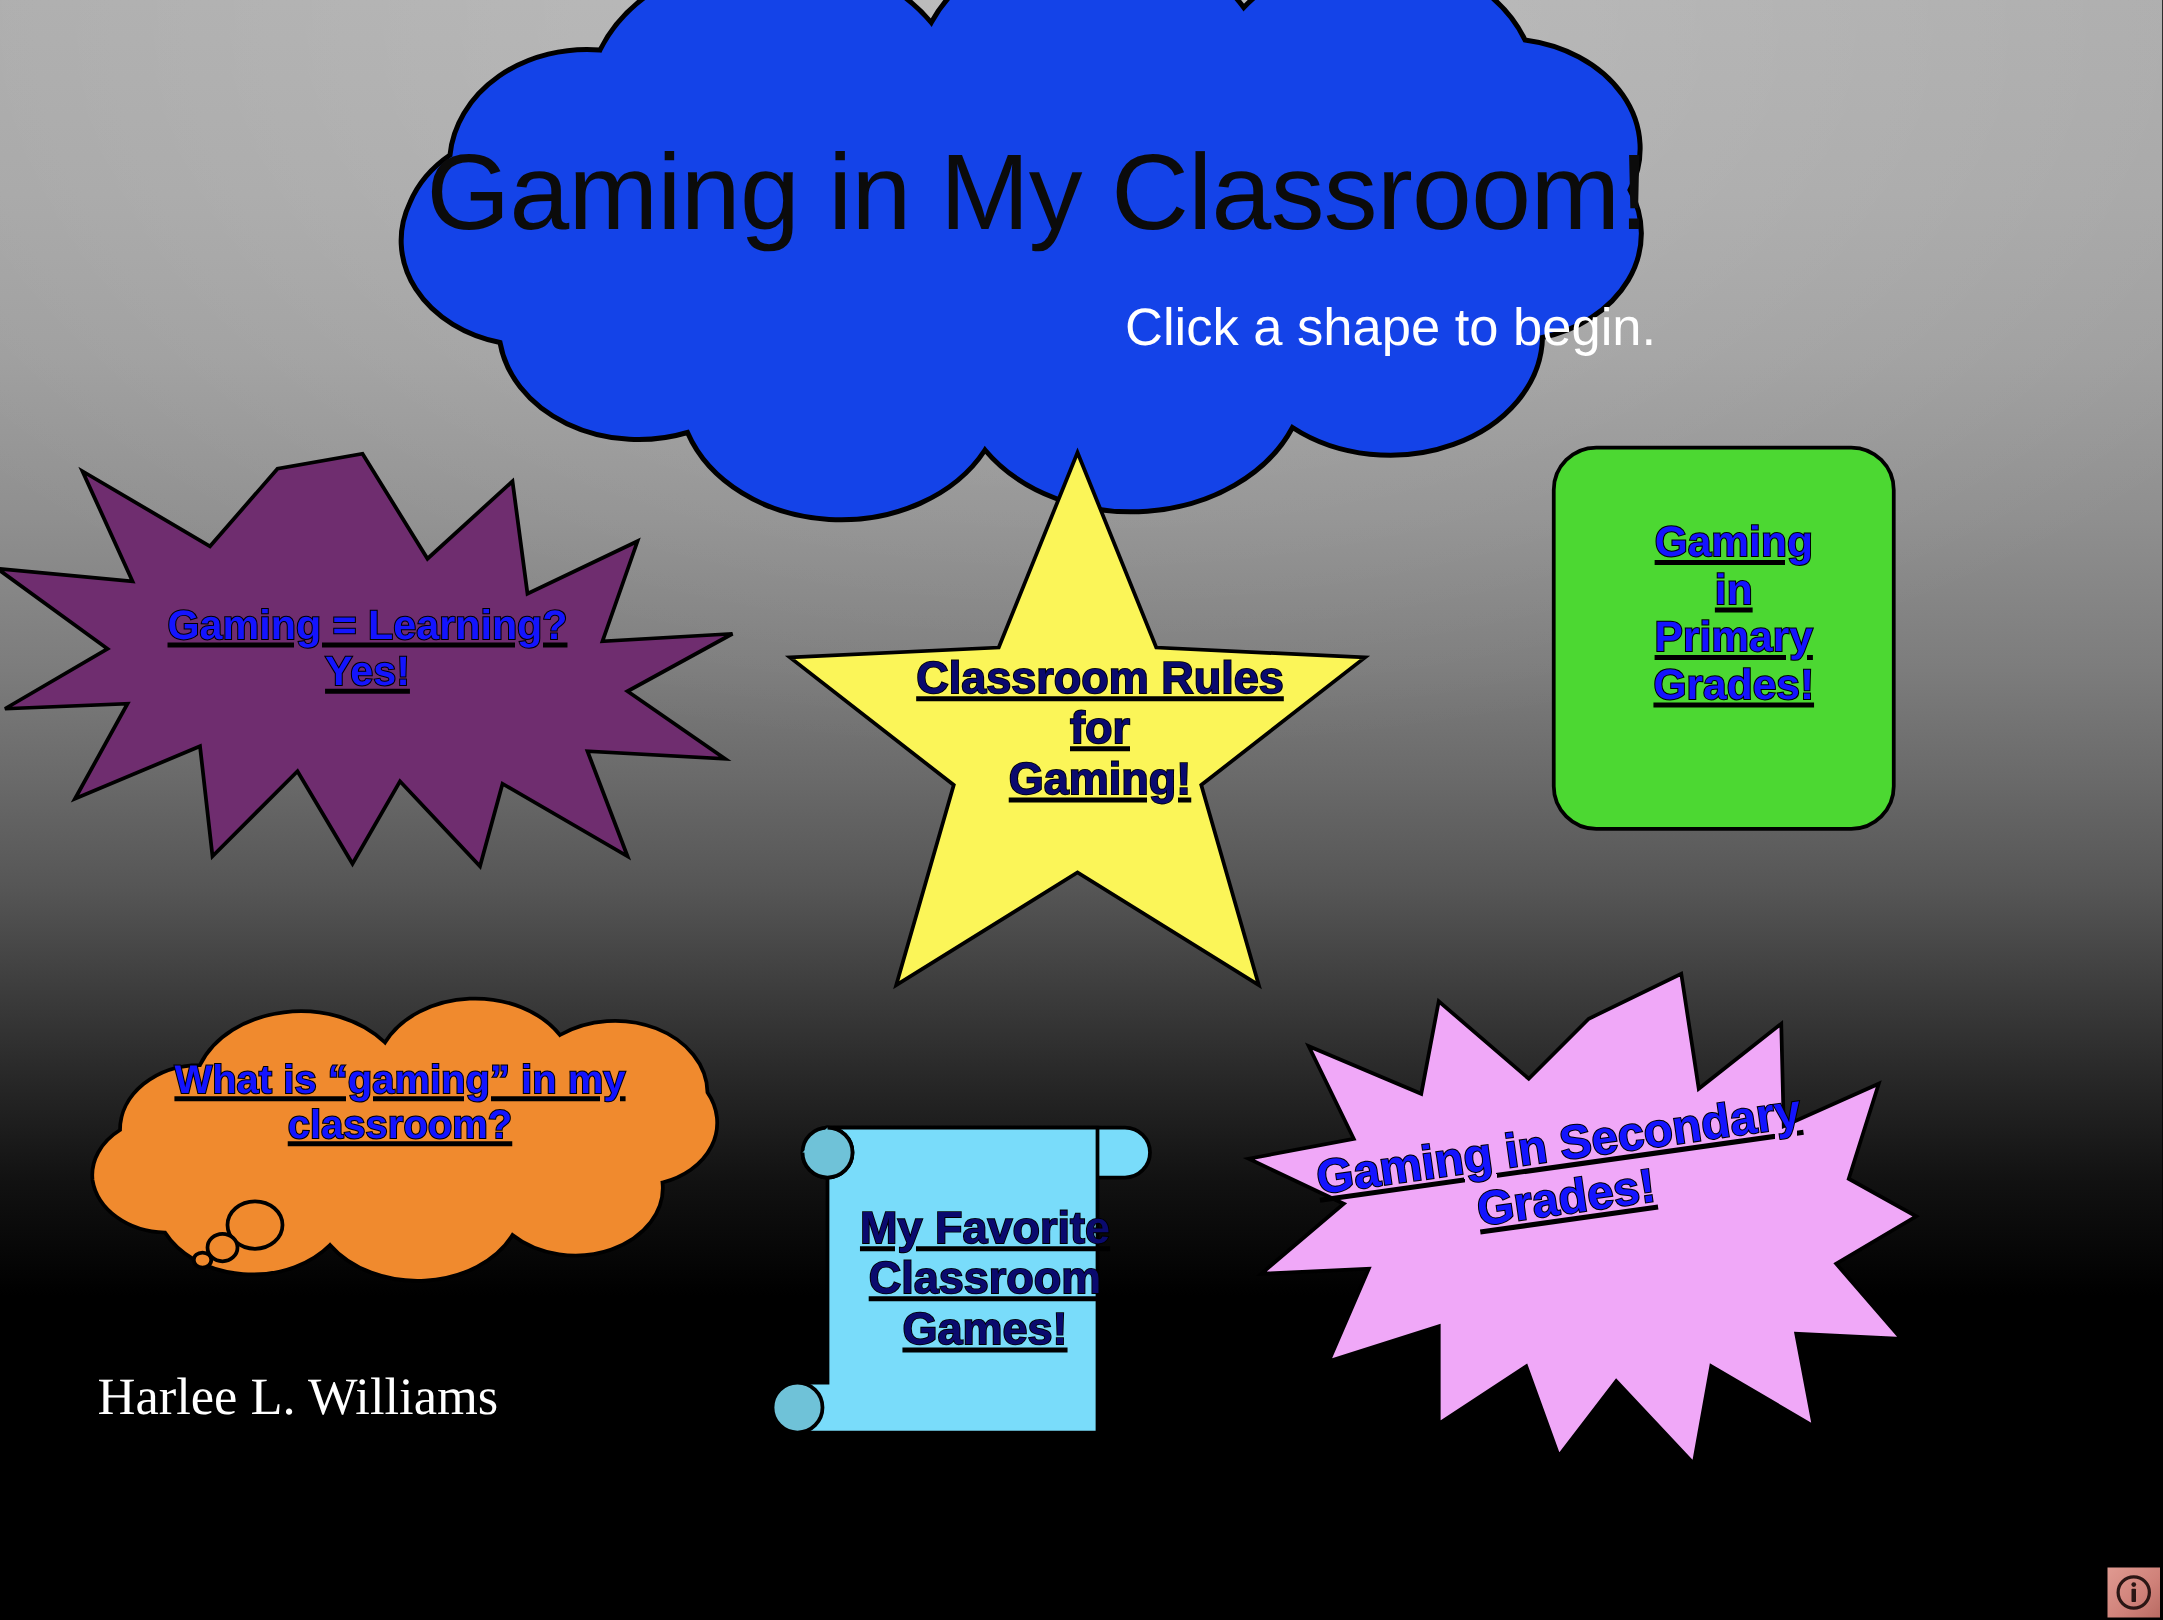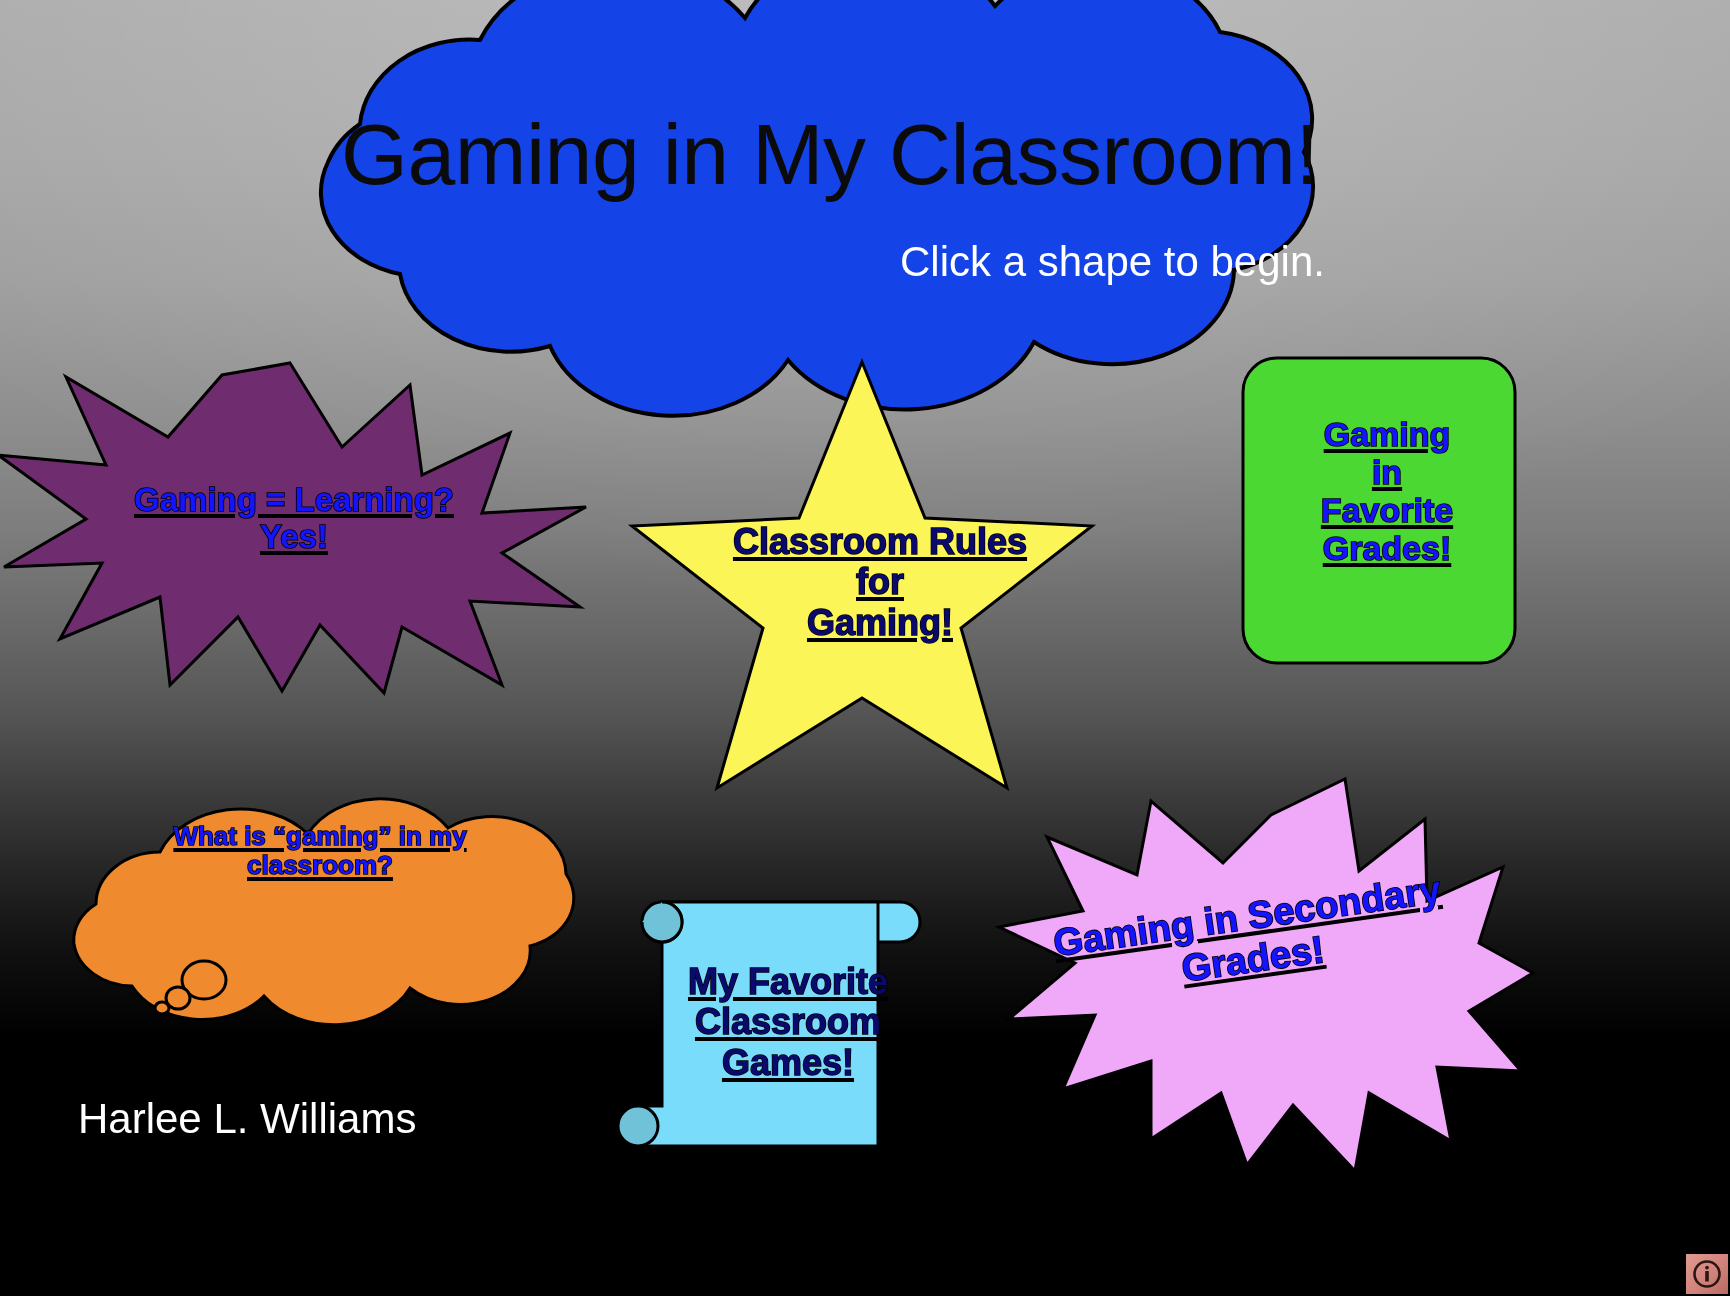--- a/index.html
+++ b/index.html
@@ -93,22 +93,22 @@
   
   #green-rect { left: 1240px; top: 355px; }
   #green-text {
     left: 1262px; top: 415px; width: 250px;
     font-size: 34px;
   }
 
   
   #orange-cloud { left: 16px; top: 812px; }
   #orange-text {
-    left: 70px; top: 822px; width: 500px;
-    font-size: 26px;
+    left: 70px; top: 846px; width: 500px;
+    font-size: 32px;
   }
 
   
   #blue-scroll { left: 620px; top: 890px; }
   #blue-text {
     left: 668px; top: 962px; width: 240px;
     font-size: 36px;
   }
 
   
@@ -120,20 +120,21 @@
     transform-origin: 50% 50%;
   }
 
   
   #author {
     left: 78px; top: 1095px;
     font-size: 42px;
     color: #ffffff;
     text-align: left;
     width: 500px;
+    font-family: Liberation Serif, serif;
   }
 
   
   #info-badge {
     position: absolute;
     right: 2px; bottom: 2px;
     width: 42px; height: 40px;
     background: linear-gradient(135deg, #e09a91 0%, #cf8179 60%, #b86b63 100%);
     display: flex; align-items: center; justify-content: center;
   }
@@ -187,21 +188,21 @@
 for
 Gaming!</div>
 
   <div class="shape" id="green-rect">
     <svg width="290" height="315" viewBox="0 0 290 315">
       <rect x="3" y="3" width="272" height="305" rx="34" ry="34" fill="#4cd832" stroke="#000000" stroke-width="3"></rect>
     </svg>
   </div>
   <div class="label linktext" id="green-text">Gaming
 in
-Favorite
+Primary
 Grades!</div>
 
   <div class="shape" id="orange-cloud">
     <svg width="580" height="220" viewBox="0 0 580 220">
       <path d="
         M 80,92
         a 64,52 0 0 1 64,-52
         a 86,66 0 0 1 148,-18
         a 80,62 0 0 1 140,-6
         a 74,58 0 0 1 118,46

